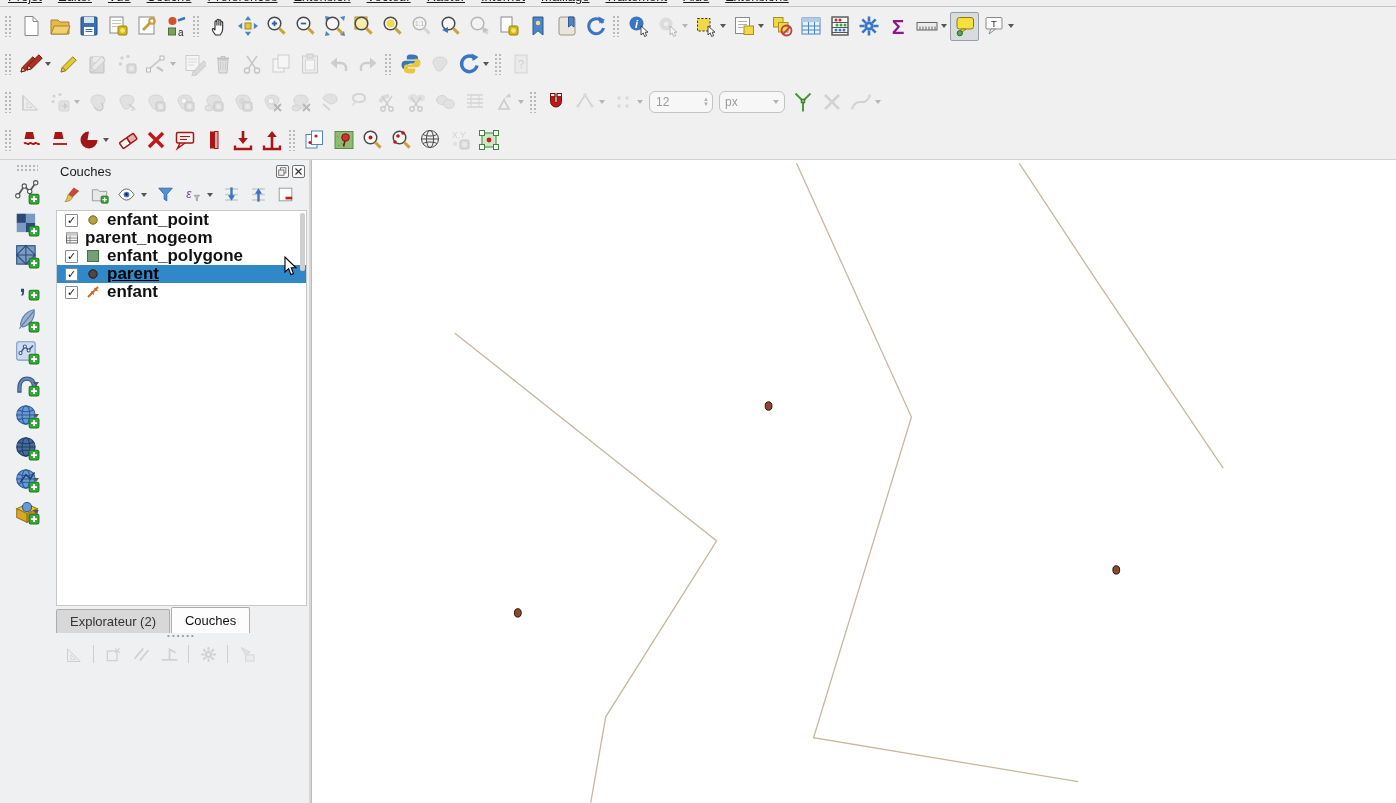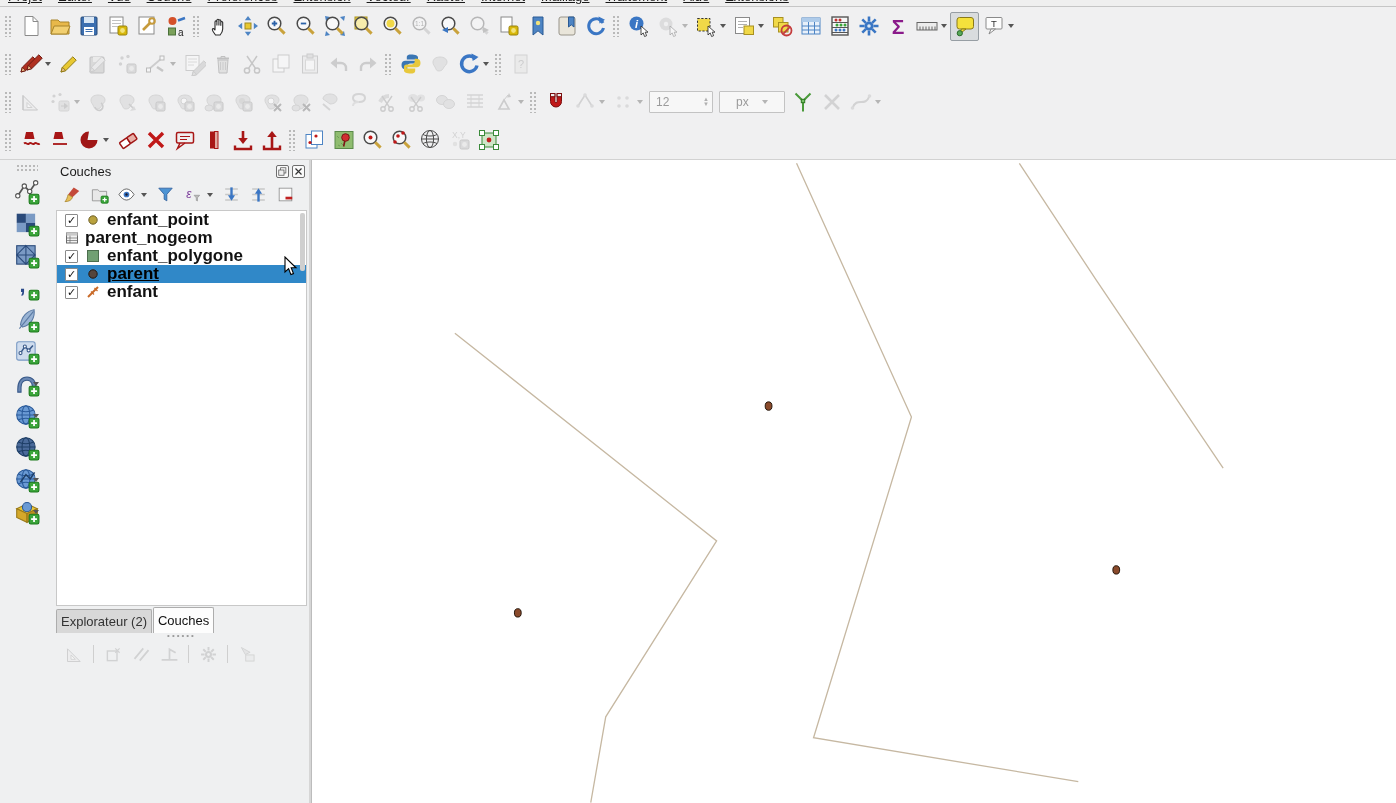--- a/index.html
+++ b/index.html
@@ -19,25 +19,25 @@
       background-image:radial-gradient(circle,#b9b9b9 1px,transparent 1.2px);
       background-size:4px 4px; }
   .tb-btn { width:29px; height:29px; display:flex; align-items:center; justify-content:center;
       border:1px solid transparent; border-radius:2px; position:relative; flex:none; }
   .tb-btn.pressed { background:#d9dcde; border-color:#979ea4; }
   .tb-btn svg { display:block; }
   .dis { filter:grayscale(1) opacity(.35); }
   .dd-arrow { width:0; height:0; border-left:3.5px solid transparent; border-right:3.5px solid transparent;
       border-top:4px solid #555; margin:0 3px 0 0; align-self:center; }
   .dd-arrow.dis { border-top-color:#b5b5b5; filter:none; }
-  .spinbox,.selectbox { height:22px; background:#f7f7f7; border:1px solid #c3c3c3; border-radius:1px;
+  .spinbox,.selectbox { height:22px; background:#f7f7f7; border:1px solid #c3c3c3; border-radius:6px;
       color:#9b9b9b; display:flex; align-items:center; font-size:12px; margin:0 3px; }
   .spinbox { width:64px; justify-content:space-between; padding-left:6px; }
   .spin-arrows { display:flex; flex-direction:column; padding-right:3px; font-size:6px; color:#b0b0b0; line-height:5px; }
-  .selectbox { width:66px; justify-content:space-between; padding:0 16px; }
+  .selectbox { width:66px; justify-content:space-between; padding:0 5px; }
   .selectbox .sel-arrow { width:0;height:0;border-left:3.5px solid transparent;border-right:3.5px solid transparent;border-top:4px solid #b5b5b5; }
 
   
   .main { position:absolute; left:0; top:160px; right:0; bottom:0; display:flex; }
   .side-toolbar { width:54px; flex:none; display:flex; flex-direction:column; align-items:center; padding-top:4px; }
   .side-handle { width:22px; height:8px; margin-bottom:4px;
       background-image:radial-gradient(circle,#b9b9b9 1px,transparent 1.2px); background-size:4px 4px; }
   .side-btn { width:34px; height:32px; display:flex; align-items:center; justify-content:flex-start; padding-left:4px; position:relative; }
   .side-btn .dd-arrow { position:absolute; right:2px; top:14px; }
 
@@ -54,21 +54,21 @@
   .layer-row { height:18px; display:flex; align-items:center; padding-left:8px; }
   .layer-row.selected { background:#3088c8; }
   .chk { width:13px; height:13px; background:#fff; border:1px solid #8a8a8a; border-radius:1px; font-size:11px;
       line-height:11px; text-align:center; color:#111; flex:none; margin-right:8px; }
   .lyr-sym { width:14px; height:14px; flex:none; margin-right:7px; display:flex; align-items:center; justify-content:center; }
   .lyr-label { font-weight:bold; font-size:17px; color:#111; white-space:nowrap; }
   .layer-row.selected .lyr-label { color:#000000; text-decoration:underline; }
   .list-scrollbar { position:absolute; right:1px; top:2px; width:5px; height:58px; background:#cfcfcf; border-radius:2px; }
 
   .panel-tabs { height:27px; display:flex; align-items:flex-end; padding-left:2px; }
-  .tab { height:24px; padding:0 4px; display:flex; align-items:center; font-size:13px;
+  .tab { height:24px; padding:0 13px; display:flex; align-items:center; font-size:13px;
       background:#d8d8d8; border:1px solid #adadad; border-bottom:none; color:#333; margin-right:1px;
       border-radius:2px 2px 0 0;margin-top:44px; }
   .tab.active { background:#fdfdfd; height:26px; color:#111; }
   .tabs-grip { height:6px; display:flex; justify-content:center; align-items:center; }
   .tabs-grip span { letter-spacing:2px; color:#9a9a9a; font-size:8px; line-height:4px; }
 
   .num-toolbar { height:30px; display:flex; align-items:center; gap:4px; padding-left:8px; }
   .num-sep { width:1px; height:18px; background:#cfcfcf; margin:0 3px; }
 
   .splitter { width:2px; background:#d6d6d6; flex:none; }

